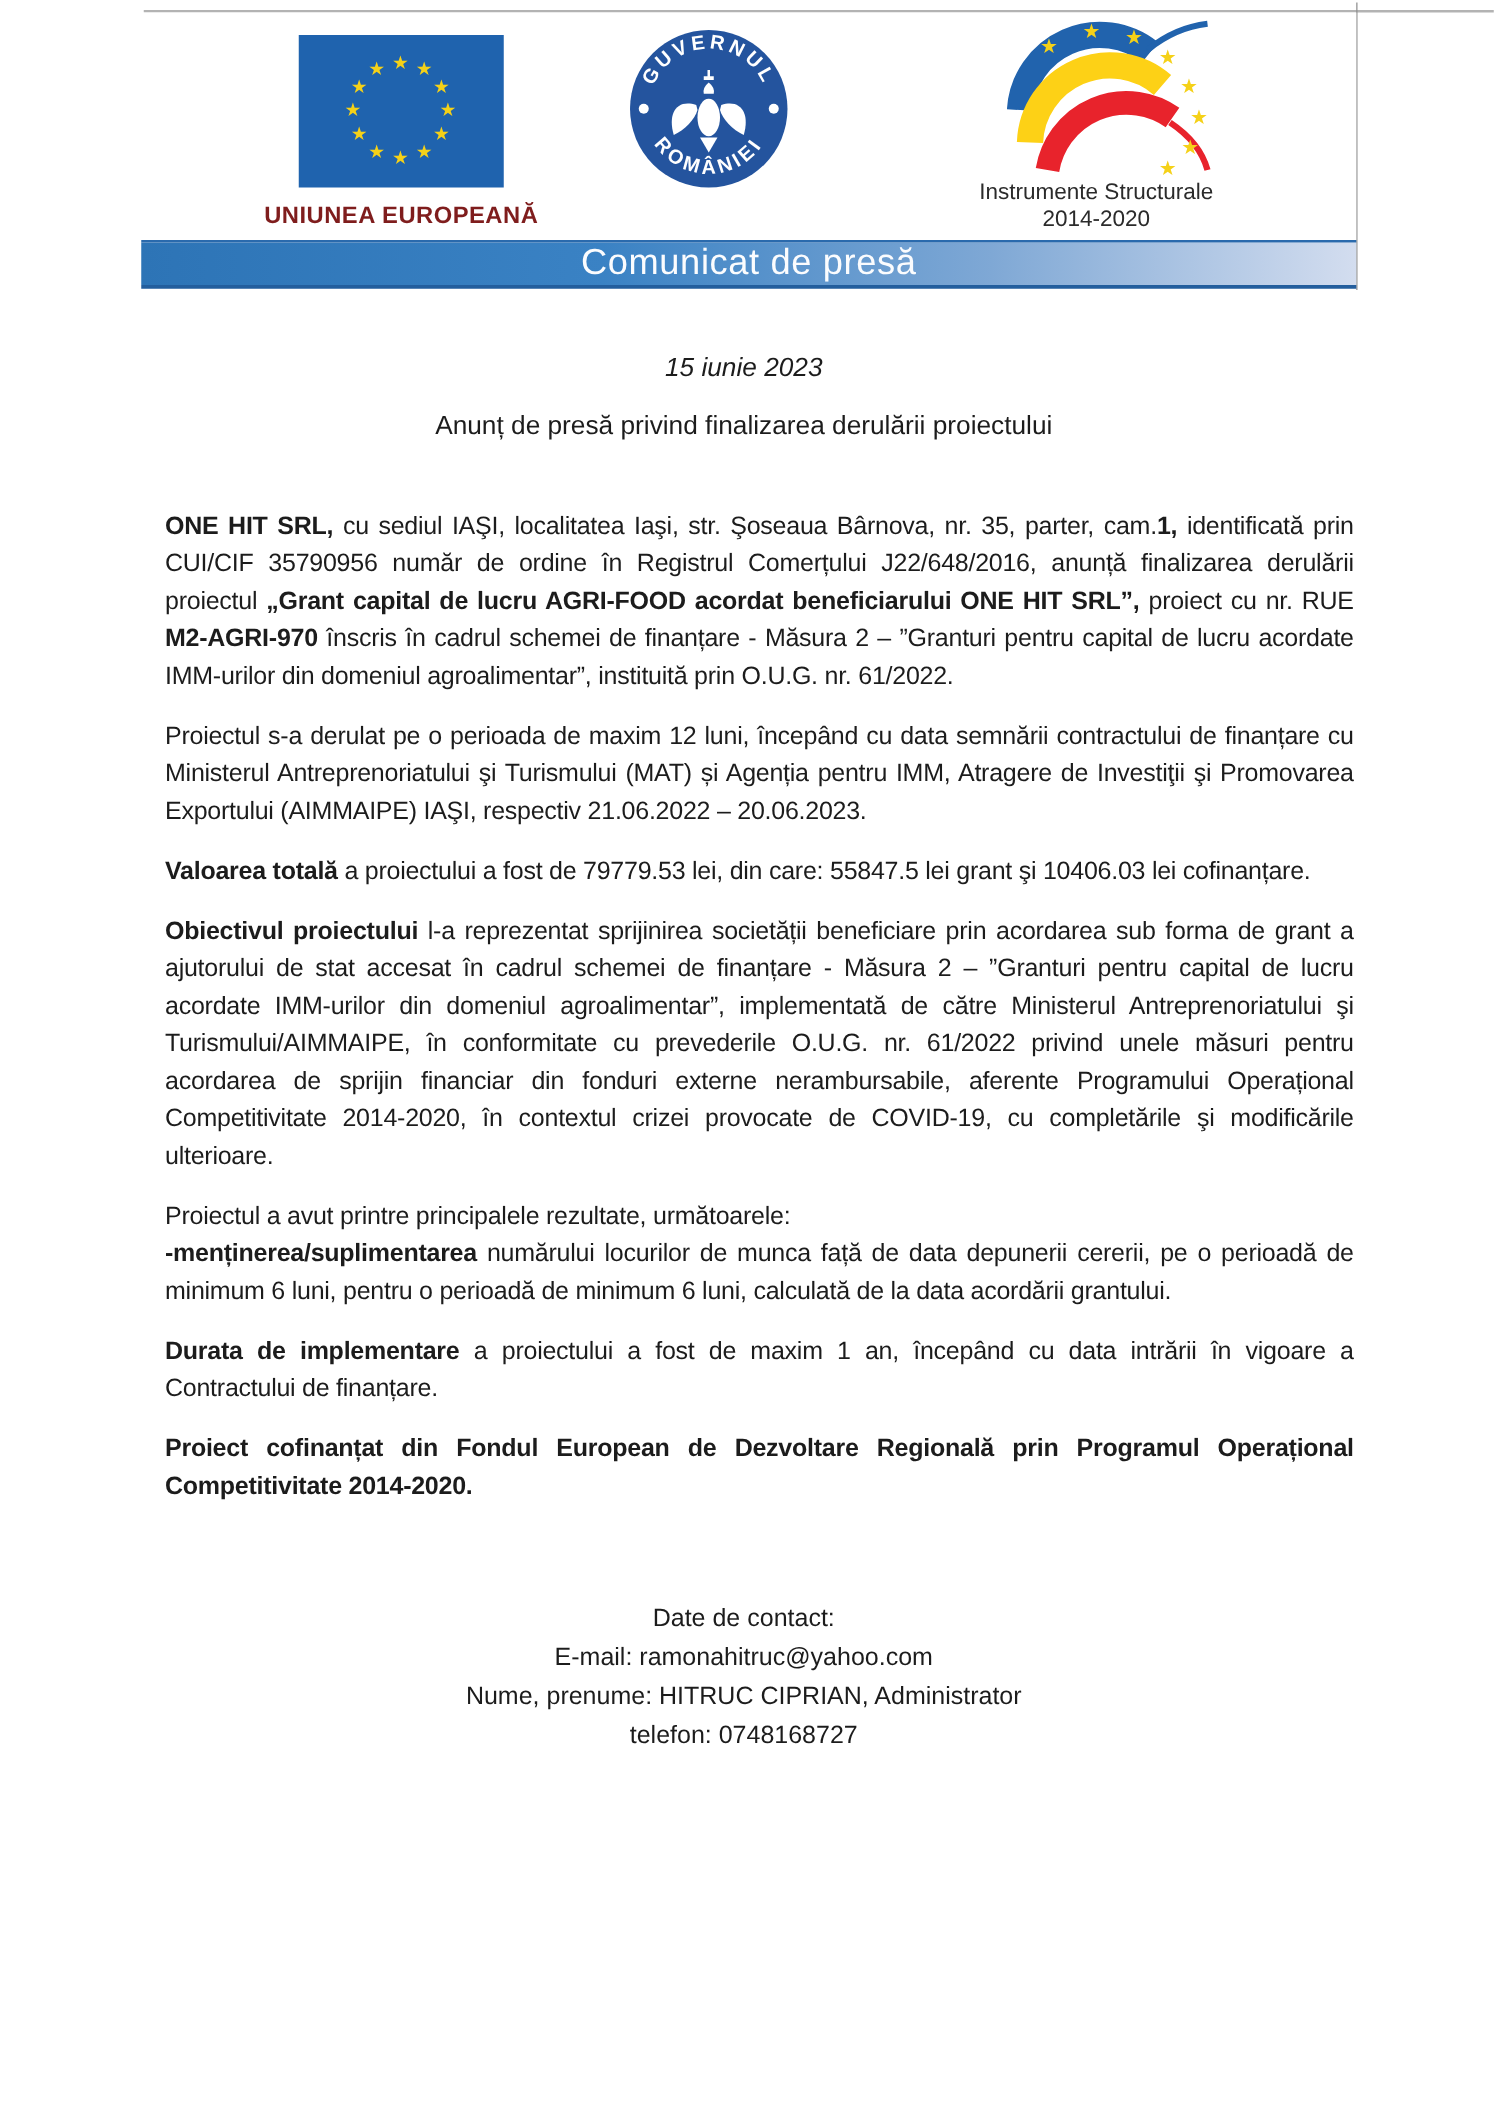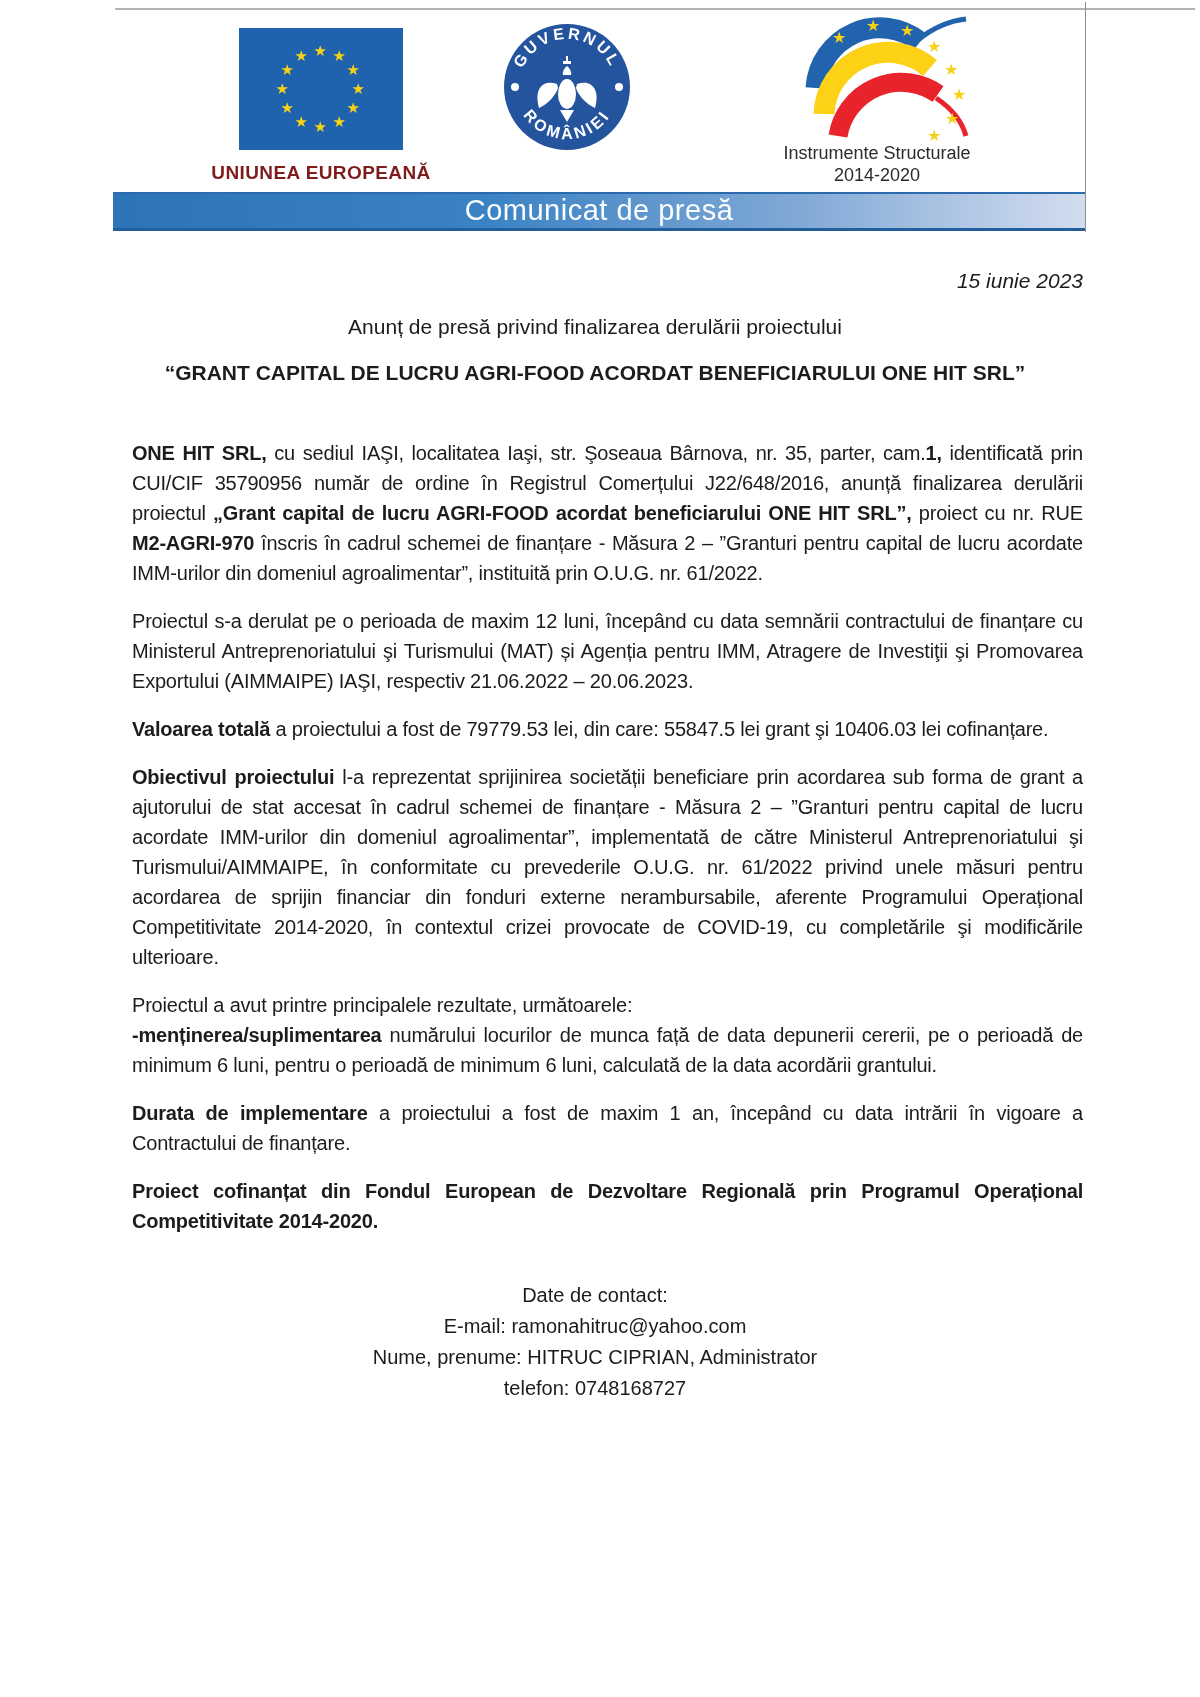--- a/index.html
+++ b/index.html
@@ -34,34 +34,34 @@
   .banner{
     height:34px;
     border-top:2px solid #2a6aad;border-bottom:3px solid #235e9d;
     background:linear-gradient(90deg, var(--banner-left) 0%, #3a82c4 38%, #7fa8d5 70%, var(--banner-right) 100%);
     text-align:center;
   }
   .banner span{color:#fbfcfe;font-size:29px;line-height:33px;letter-spacing:0.5px;}
 
   
   .content{position:absolute;left:107px;top:240px;width:976px;}
-  .date{margin:26px 0 0 0;text-align:right;font-style:italic;font-size:21px;line-height:30px;}
+  .date{margin:40px 0 0 0;text-align:center;font-style:italic;font-size:21px;line-height:30px;}
   .title{margin:16px 0 0 0;text-align:center;font-size:21px;line-height:30px;font-weight:normal;}
   .subtitle{margin:16px 0 0 0;text-align:center;font-size:21px;line-height:30px;font-weight:bold;}
 
   .paras{margin-top:50px;margin-left:25px;}
   .paras p{
     margin:18px 0 0 0;font-size:20px;line-height:30px;letter-spacing:-0.2px;
     text-align:justify;text-justify:inter-word;
   }
   .paras p:first-child{margin-top:0;}
   .paras p.tight{margin-top:0;}
   .paras .b{font-weight:bold;}
 
-  .contact{margin-top:44px;text-align:center;font-size:20px;line-height:31px;}
+  .contact{margin-top:76px;text-align:center;font-size:20px;line-height:31px;}
   .contact p{margin:0;}
 </style>
 </head>
 <body>
 
 <div class="page-root">
 
   <div class="scan-topline"></div>
   <div class="scan-rightline"></div>
 
@@ -132,21 +132,20 @@
     </div>
 
     <div class="banner">
       <span>Comunicat de presă</span>
     </div>
   </div>
 
   <div class="content">
     <p class="date">15 iunie 2023</p>
     <h1 class="title">Anunț de presă privind finalizarea derulării proiectului</h1>
-    <h2 class="subtitle">“GRANT CAPITAL DE LUCRU AGRI-FOOD ACORDAT BENEFICIARULUI ONE HIT SRL”</h2>
 
     <div class="paras">
         <p><span class="b">ONE HIT SRL,</span><span> cu sediul IAŞI, localitatea Iaşi, str. Şoseaua Bârnova, nr. 35, parter, cam.</span><span class="b">1,</span><span> identificată prin CUI/CIF 35790956 număr de ordine în Registrul Comerțului J22/648/2016, anunță finalizarea derulării proiectul </span><span class="b">„Grant capital de lucru AGRI-FOOD acordat beneficiarului ONE HIT SRL”,</span><span> proiect cu nr. RUE </span><span class="b">M2-AGRI-970</span><span> înscris în cadrul schemei de finanțare - Măsura 2 – ”Granturi pentru capital de lucru acordate IMM-urilor din domeniul agroalimentar”, instituită prin O.U.G. nr. 61/2022.</span></p>
         <p><span>Proiectul s-a derulat pe o perioada de maxim 12 luni, începând cu data semnării contractului de finanțare cu Ministerul Antreprenoriatului şi Turismului (MAT) și Agenția pentru IMM, Atragere de Investiţii şi Promovarea Exportului (AIMMAIPE) IAŞI, respectiv 21.06.2022 – 20.06.2023.</span></p>
         <p><span class="b">Valoarea totală</span><span> a proiectului a fost de 79779.53 lei, din care: 55847.5 lei grant şi 10406.03 lei cofinanțare.</span></p>
         <p><span class="b">Obiectivul proiectului</span><span> l-a reprezentat sprijinirea societății beneficiare prin acordarea sub forma de grant a ajutorului de stat accesat în cadrul schemei de finanțare - Măsura 2 – ”Granturi pentru capital de lucru acordate IMM-urilor din domeniul agroalimentar”, implementată de către Ministerul Antreprenoriatului şi Turismului/AIMMAIPE, în conformitate cu prevederile O.U.G. nr. 61/2022 privind unele măsuri pentru acordarea de sprijin financiar din fonduri externe nerambursabile, aferente Programului Operațional Competitivitate 2014-2020, în contextul crizei provocate de COVID-19, cu completările şi modificările ulterioare.</span></p>
         <p><span>Proiectul a avut printre principalele rezultate, următoarele:</span></p>
         <p class="tight"><span class="b">-menținerea/suplimentarea</span><span> numărului locurilor de munca față de data depunerii cererii, pe o perioadă de minimum 6 luni, pentru o perioadă de minimum 6 luni, calculată de la data acordării grantului.</span></p>
         <p><span class="b">Durata de implementare</span><span> a proiectului a fost de maxim 1 an, începând cu data intrării în vigoare a Contractului de finanțare.</span></p>
         <p><span class="b">Proiect cofinanțat din Fondul European de Dezvoltare Regională prin Programul Operațional Competitivitate 2014-2020.</span></p>

